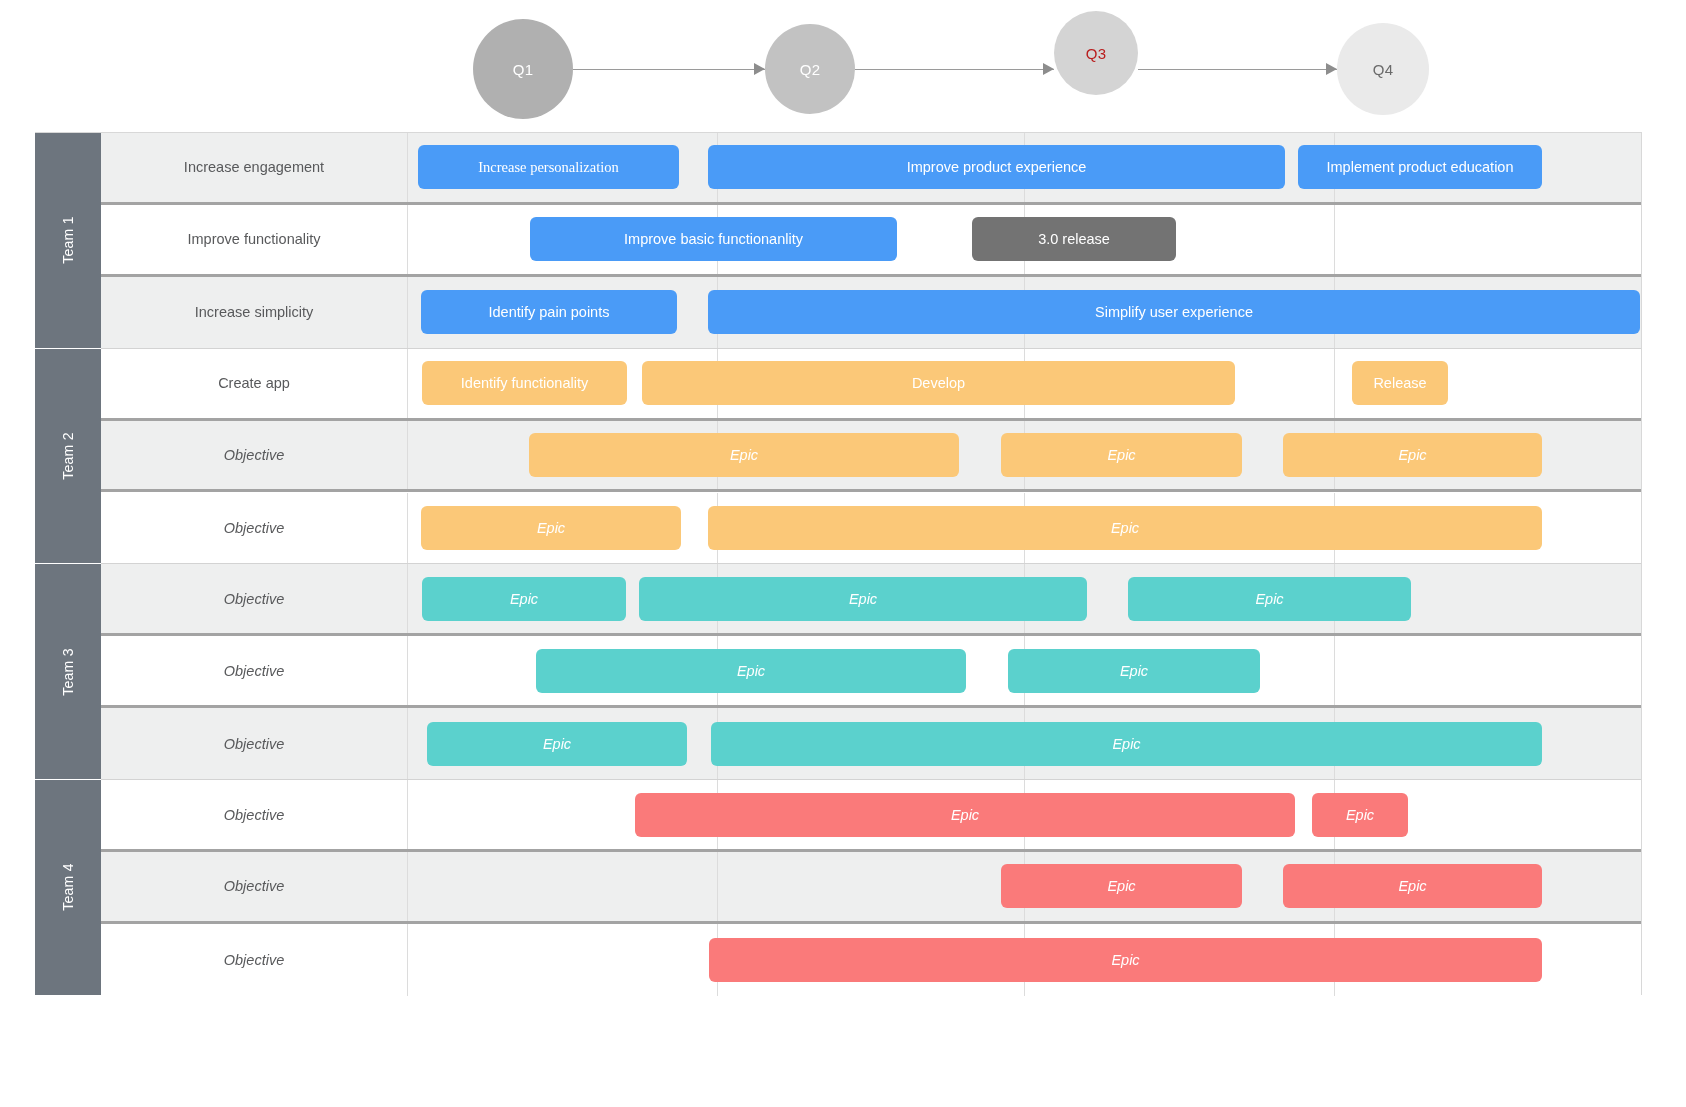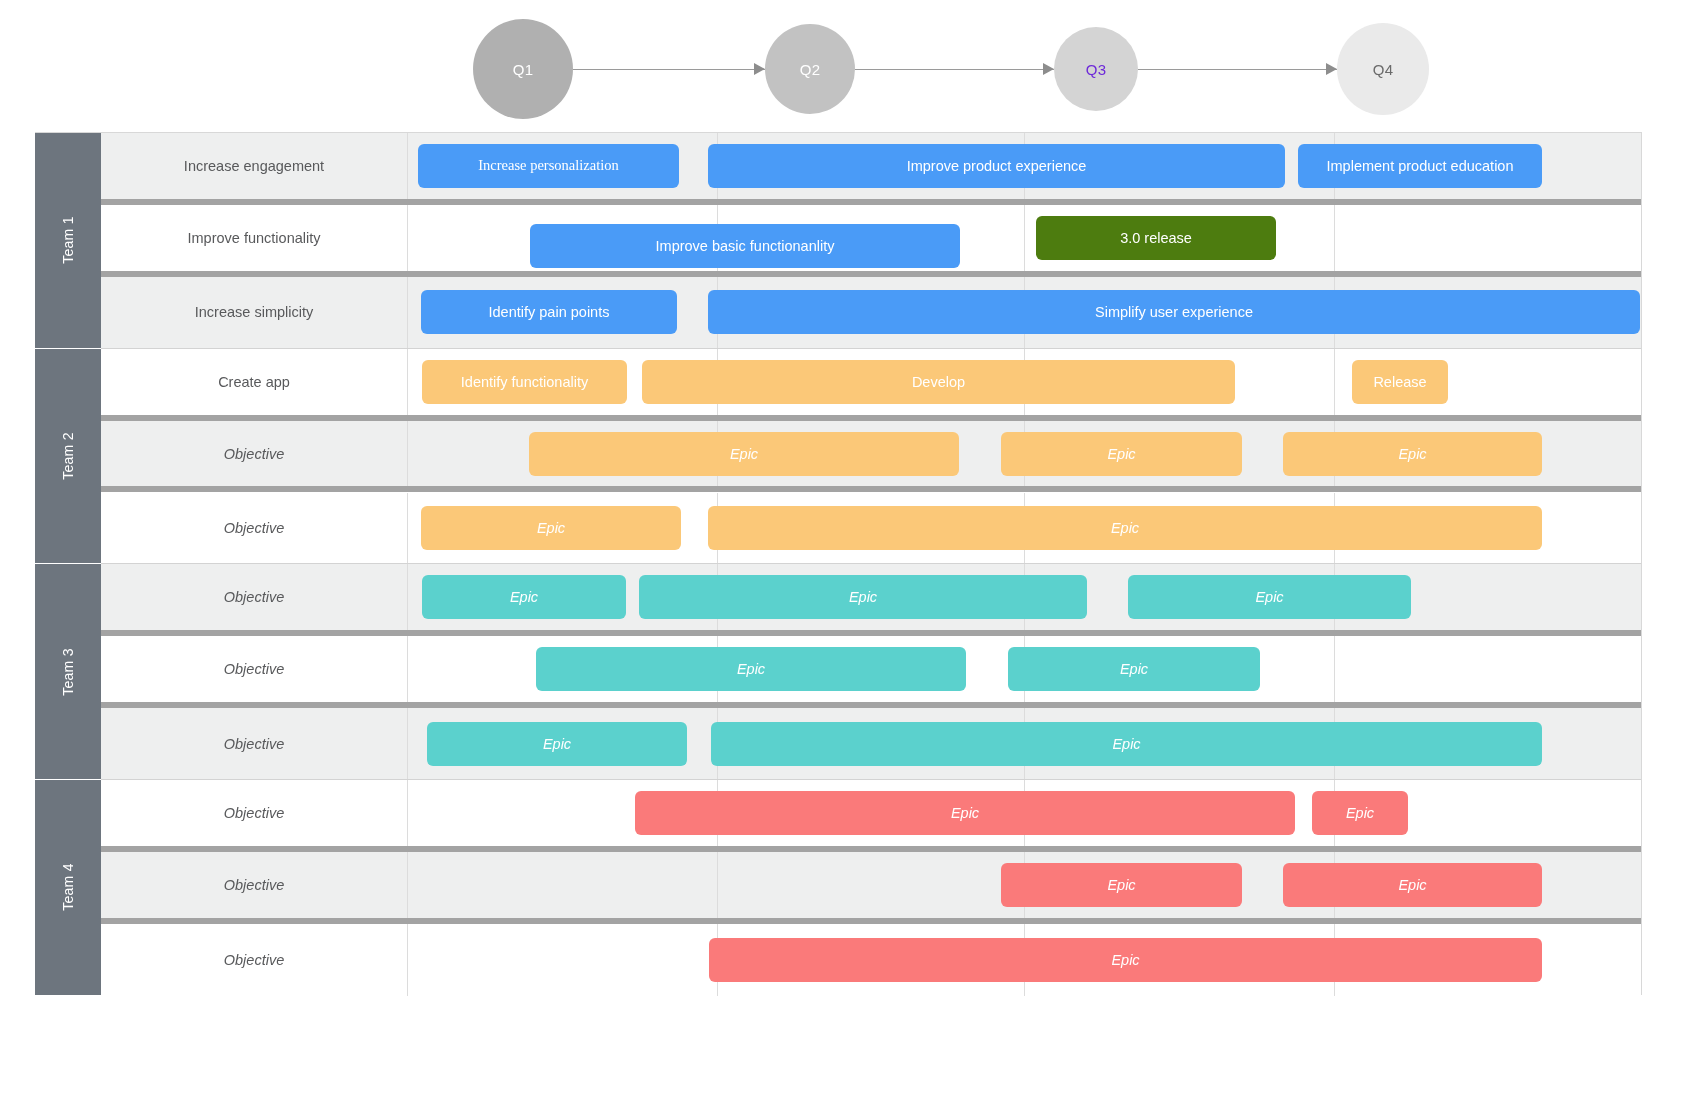--- a/index.html
+++ b/index.html
@@ -80,21 +80,21 @@
     color: #ffffff;
     font-size: 14px;
     letter-spacing: .3px;
   }
 
   .row {
     position: absolute;
     left: 66px;
     right: 0;
     height: 71.9px;
-    border-bottom: 6px solid #a3a3a3;
+    border-bottom: 3px solid #a3a3a3;
     box-sizing: border-box;
   }
   .row.shaded { background: #eeefef; }
   .row.plain  { background: #ffffff; }
   .row.teamend { border-bottom: 1px solid #d3d3d3; padding-left: 26px; }
   .row:last-of-type { border-bottom: none; }
 
   .row-label {
     position: absolute;
     left: 0;
@@ -152,21 +152,21 @@
 
   <div id="timeline">
       <div class="tl-line" style="left: 573px; width: 192px; background: rgb(154, 154, 154);"></div>
       <div class="tl-arrow" style="left: 754px;"></div>
       <div class="tl-line" style="left: 855px; width: 199px; background: rgb(154, 154, 154);"></div>
       <div class="tl-arrow" style="left: 1043px;"></div>
       <div class="tl-line" style="left: 1138px; width: 199px; background: rgb(154, 154, 154);"></div>
       <div class="tl-arrow" style="left: 1326px;"></div>
       <div class="tl-node" style="left: 473px; top: 19px; width: 100px; height: 100px; background: rgb(176, 176, 176); color: rgb(255, 255, 255);">Q1</div>
       <div class="tl-node" style="left: 765px; top: 24px; width: 90px; height: 90px; background: rgb(194, 194, 194); color: rgb(255, 255, 255);">Q2</div>
-      <div class="tl-node" style="left: 1054px; top: 27px; width: 84px; height: 84px; background: rgb(212, 212, 212); color: #6d28d9;">Q3</div>
+      <div class="tl-node" style="left: 1054px; top: 11px; width: 84px; height: 84px; background: rgb(212, 212, 212); color: #b91c1c;">Q3</div>
       <div class="tl-node" style="left: 1337px; top: 23px; width: 92px; height: 92px; background: rgb(234, 234, 234); color: rgb(106, 106, 106);">Q4</div>
     </div>
 
   <div id="grid">
       <div class="team-band" style="top: 0px; height: 215.7px; background: rgb(109, 117, 126);">
         <div class="team-band-label">Team 1</div>
       </div>
       <div class="row shaded" style="top: 0px; background: rgb(238, 239, 239);">
         <div class="row-label">Increase engagement</div>
         <div class="lane">
@@ -177,22 +177,22 @@
           <div class="bar" style="left: 300px; width: 577px; background: rgb(74, 155, 247);">Improve product experience</div>
           <div class="bar" style="left: 890px; width: 244px; background: rgb(74, 155, 247);">Implement product education</div>
         </div>
       </div>
       <div class="row plain" style="top: 71.9px; background: rgb(255, 255, 255);">
         <div class="row-label">Improve functionality</div>
         <div class="lane">
           <div class="qsep" style="left: 309px; background: rgb(220, 220, 220);"></div>
           <div class="qsep" style="left: 616px; background: rgb(220, 220, 220);"></div>
           <div class="qsep" style="left: 926px; background: rgb(220, 220, 220);"></div>
-          <div class="bar" style="left: 122px; width: 430px; background: rgb(74, 155, 247); margin-top: 8px;">Improve basic functionanlity</div>
-          <div class="bar" style="left: 628px; width: 240px; background: #4d7c0f;">3.0 release</div>
+          <div class="bar" style="left: 122px; width: 367px; background: rgb(74, 155, 247);">Improve basic functionanlity</div>
+          <div class="bar" style="left: 564px; width: 204px; background: #737373;">3.0 release</div>
         </div>
       </div>
       <div class="row shaded teamend" style="top: 143.8px; background: rgb(238, 239, 239);">
         <div class="row-label">Increase simplicity</div>
         <div class="lane">
           <div class="qsep" style="left: 309px; background: rgb(220, 220, 220);"></div>
           <div class="qsep" style="left: 616px; background: rgb(220, 220, 220);"></div>
           <div class="qsep" style="left: 926px; background: rgb(220, 220, 220);"></div>
           <div class="bar" style="left: 13px; width: 256px; background: rgb(74, 155, 247);">Identify pain points</div>
           <div class="bar" style="left: 300px; width: 932px; background: rgb(74, 155, 247);">Simplify user experience</div>

